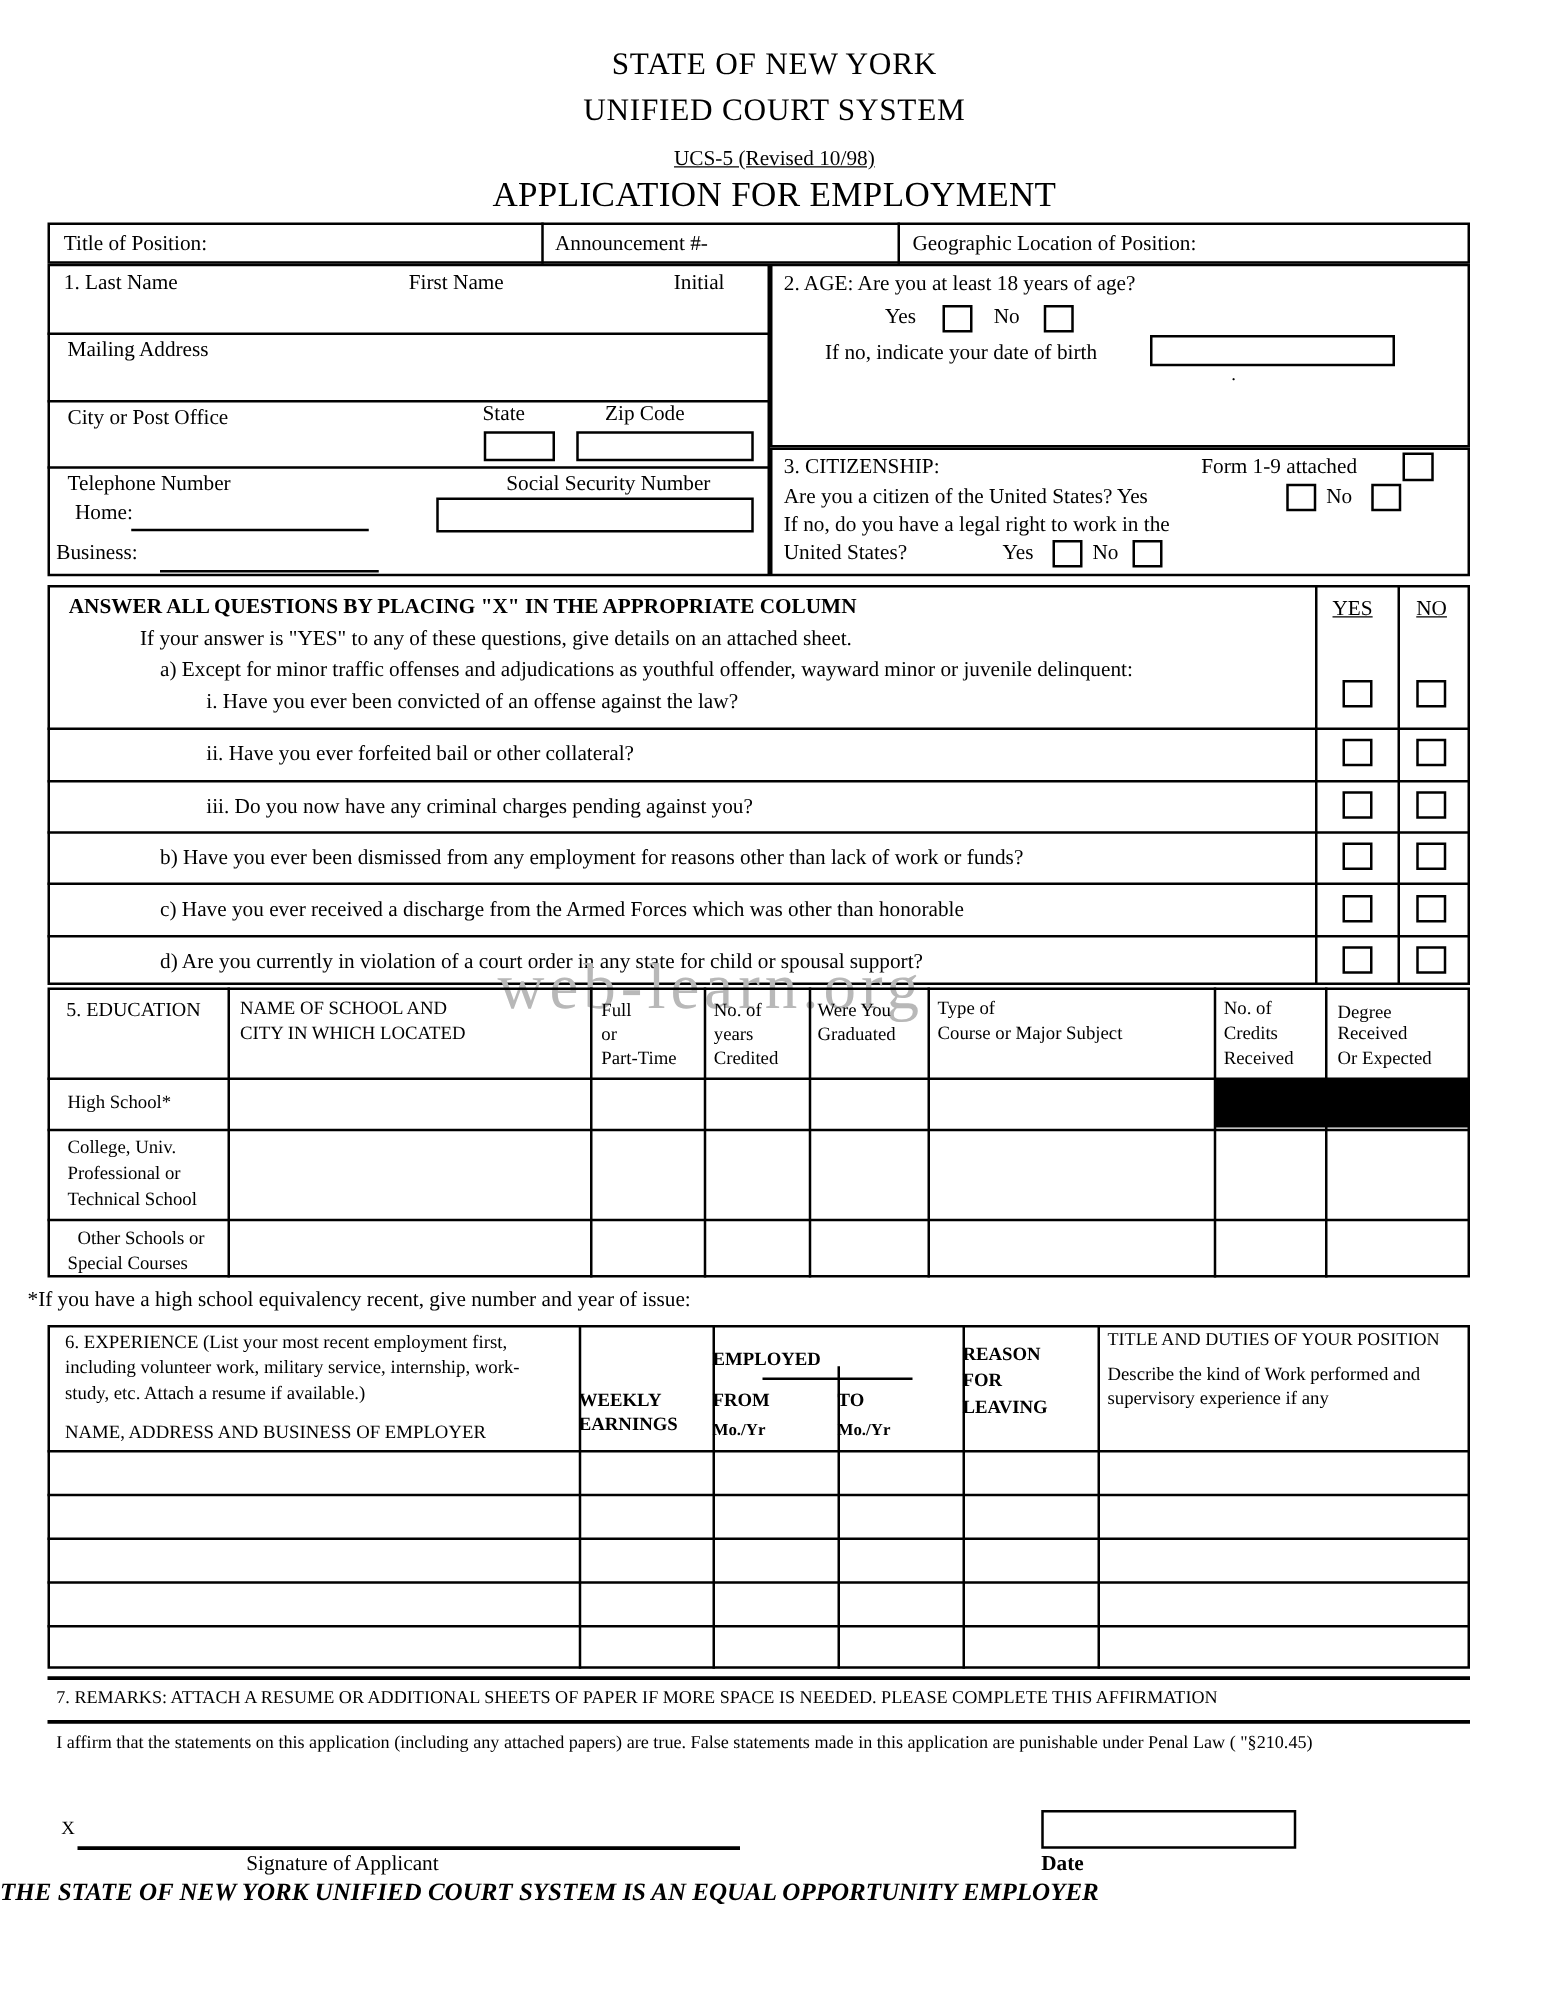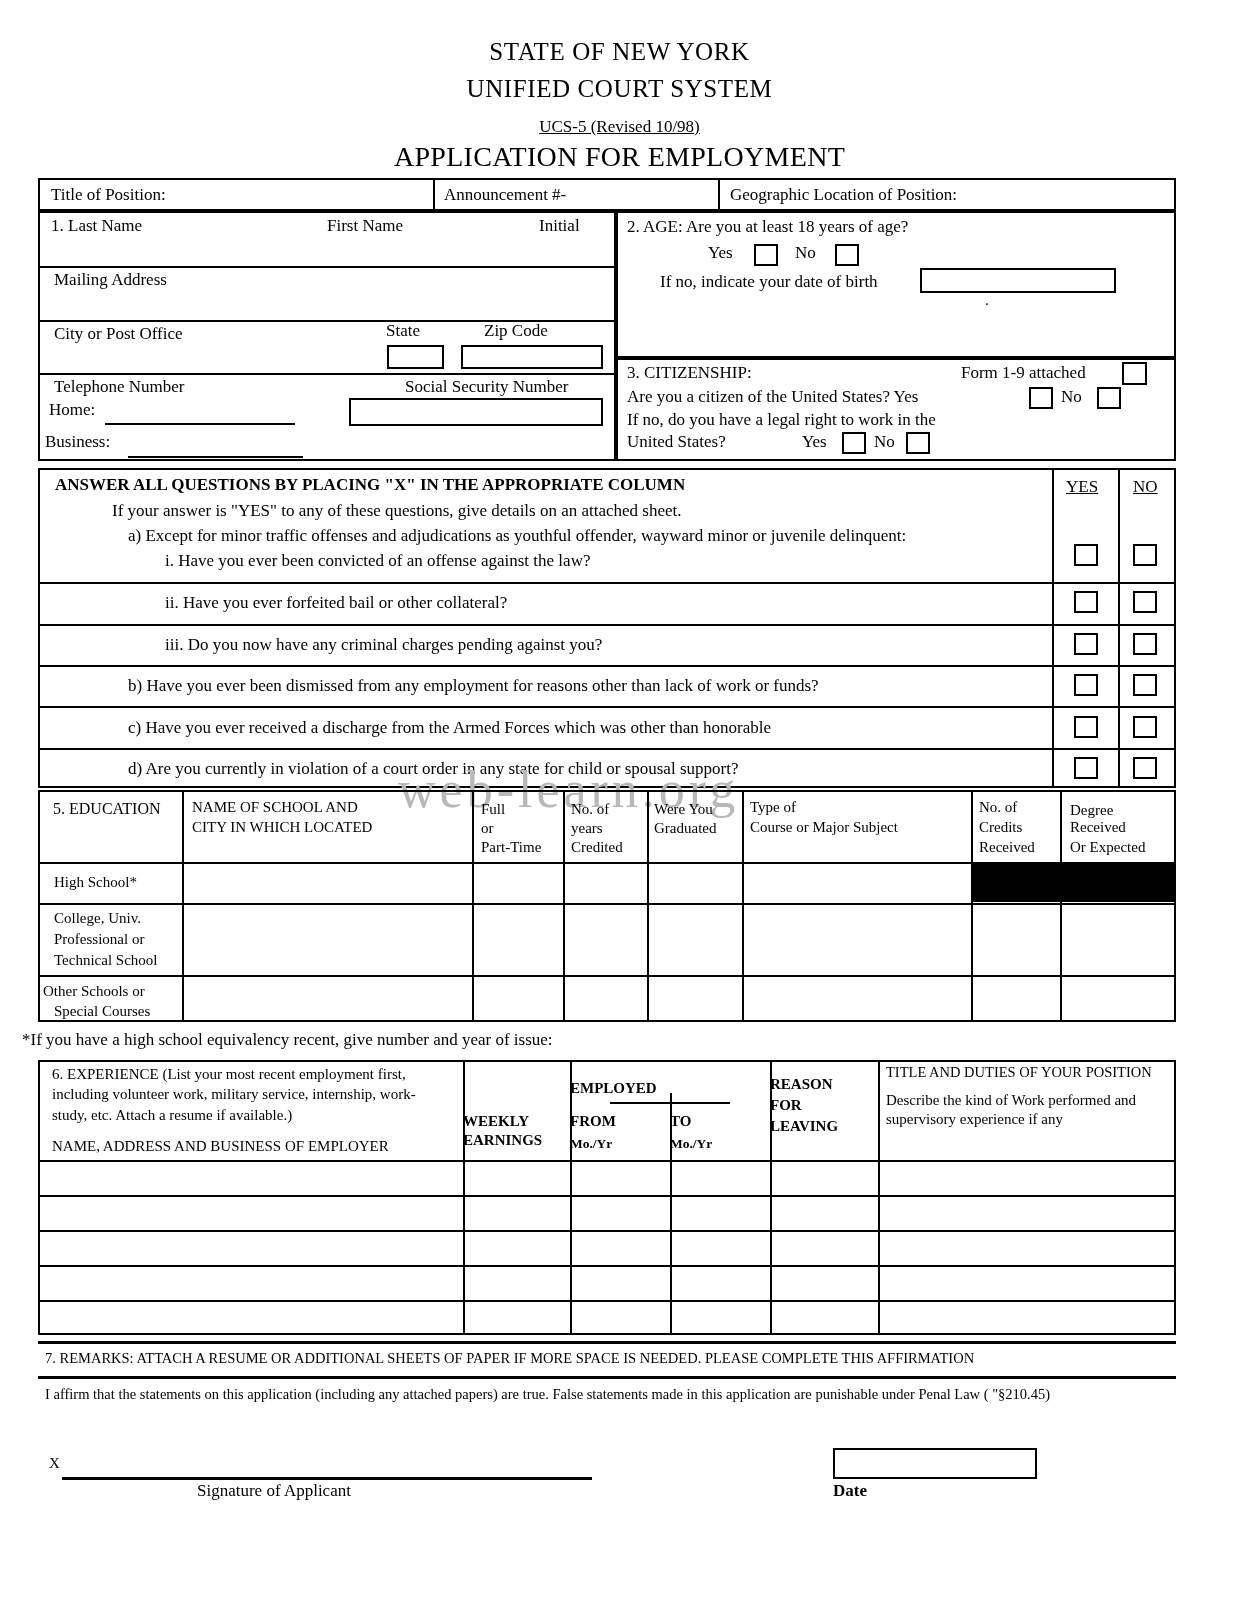--- a/index.html
+++ b/index.html
@@ -69,21 +69,21 @@
   <div class="lbl" style="left:539px;top:216px;">Initial</div>
   <div class="lbl" style="left:54px;top:270px;">Mailing Address</div>
   <div class="lbl" style="left:54px;top:324px;">City or Post Office</div>
   <div class="lbl" style="left:386px;top:321px;">State</div>
   <div class="lbl" style="left:484px;top:321px;">Zip Code</div>
   <div class="fillbox" style="left:387px;top:345px;width:57px;height:24px;"></div>
   <div class="fillbox" style="left:461px;top:345px;width:142px;height:24px;"></div>
 
   <div class="lbl" style="left:54px;top:377px;">Telephone Number</div>
   <div class="lbl" style="left:405px;top:377px;">Social Security Number</div>
-  <div class="lbl" style="left:49px;top:400px;">Home:</div>
+  <div class="lbl" style="left:60px;top:400px;">Home:</div>
   <div class="ul" style="left:105px;top:423px;width:190px;"></div>
   <div class="lbl" style="left:45px;top:432px;">Business:</div>
   <div class="ul" style="left:128px;top:456px;width:175px;"></div>
   <div class="fillbox" style="left:349px;top:398px;width:254px;height:28px;"></div>
 
   <div class="bx" style="left:616px;top:211px;width:560px;height:147px;"></div>
   <div class="lbl" style="left:627px;top:217px;">2. AGE: Are you at least 18 years of age?</div>
   <div class="lbl" style="left:708px;top:243px;">Yes</div>
   <div class="cbx" style="left:754px;top:244px;width:24px;height:22px;"></div>
   <div class="lbl" style="left:795px;top:243px;">No</div>
@@ -181,21 +181,21 @@
   <div class="lbl-sm" style="left:1070px;top:819px;">Received</div>
   <div class="lbl-sm" style="left:1070px;top:839px;">Or Expected</div>
 
   <div class="lbl-sm" style="left:54px;top:874px;">High School*</div>
   <div class="black" style="left:972px;top:864px;width:204px;height:38px;"></div>
 
   <div class="lbl-sm" style="left:54px;top:910px;">College, Univ.</div>
   <div class="lbl-sm" style="left:54px;top:931px;">Professional or</div>
   <div class="lbl-sm" style="left:54px;top:952px;">Technical School</div>
 
-  <div class="lbl-sm" style="left:43px;top:983px;">Other Schools or</div>
+  <div class="lbl-sm" style="left:62px;top:983px;">Other Schools or</div>
   <div class="lbl-sm" style="left:54px;top:1003px;text-align:right;">Special Courses</div>
 
   <div style="position:absolute;left:184px;top:905px;width:286px;height:0px;"></div>
 
   <div class="lbl" style="left:22px;top:1030px;">*If you have a high school equivalency recent, give number and year of issue:</div>
 
   <div class="bx" style="left:38px;top:1060px;width:1138px;height:275px;"></div>
   <div class="vline" style="left:463px;top:1060px;height:275px;"></div>
   <div class="vline" style="left:570px;top:1060px;height:275px;"></div>
   <div class="vline" style="left:670px;top:1093px;height:242px;"></div>
@@ -236,14 +236,15 @@
 
   <div class="lbl-sm" style="left:45px;top:1386px;font-size:14.5px;">I affirm that the statements on this application (including any attached papers) are true. False statements made in this application are punishable under Penal Law ( "§210.45)</div>
 
   <div class="lbl-sm" style="left:49px;top:1455px;">X</div>
   <div class="ul" style="left:62px;top:1477px;width:530px;height:3px;"></div>
   <div class="lbl" style="left: 197px; top: 1481px;">Signature of Applicant</div>
 
   <div class="fillbox" style="left:833px;top:1448px;width:204px;height:31px;"></div>
   <div class="lbl ctr" style="left: 833px; top: 1481px; width: 204px;">Date</div>
 
+  <div class="lbl ital ctr" style="left:0px;top:1503px;width:1239px;font-size:20px;">THE STATE OF NEW YORK UNIFIED COURT SYSTEM IS AN EQUAL OPPORTUNITY EMPLOYER</div>
 
 </div>
 
 </body></html>

